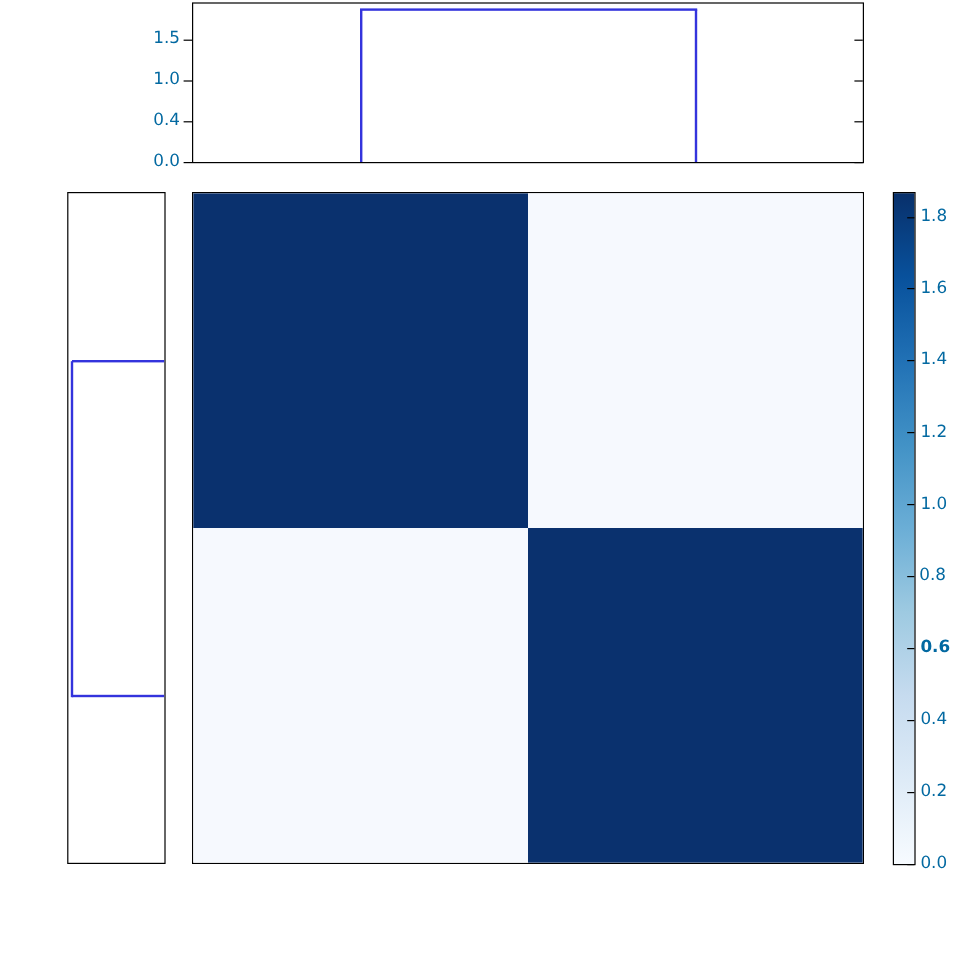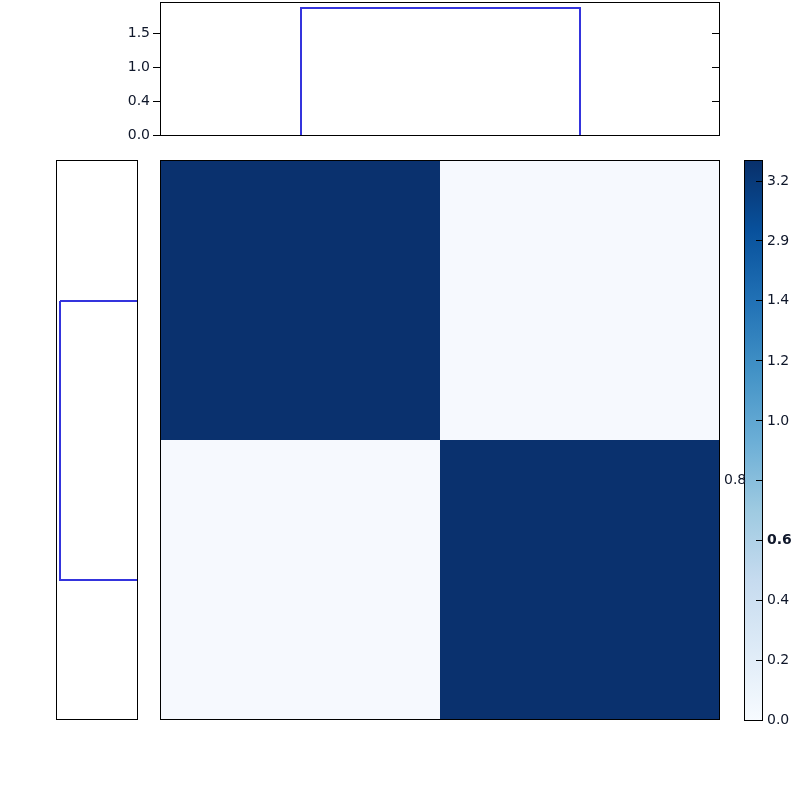--- a/index.html
+++ b/index.html
@@ -29,21 +29,21 @@
     grid-template-columns: 1fr 1fr;
     grid-template-rows: 1fr 1fr;
   }
   #colorbar { left: 744px; top: 160px; width: 19px; height: 561px; }
   .seg  { position: absolute; }
   .tick { position: absolute; background: #000000; }
   .tick-label {
     position: absolute;
     font-size: 14px;
     line-height: 15px;
-    color: #0f172a;
+    color: #0369a1;
     white-space: nowrap;
   }
   .hm-cell { width: 100%; height: 100%; }
 </style>
 </head>
 <body>
 
 <div id="figure">
   <div id="top-dendro" class="panel">
       <div class="seg" style="left: 138.5px; top: 5.41538px; width: 2px; height: 126.585px; background: rgb(52, 52, 221);"></div>
@@ -68,31 +68,31 @@
     <div class="tick" style="left: 153px; top: 100.654px; width: 7px; height: 1px;"></div>
     <div class="tick" style="left: 712px; top: 100.654px; width: 7px; height: 1px;"></div>
     <div class="tick-label" style="left: 110px; top: 93.1538px; width: 40px; text-align: right;">0.4</div>
     <div class="tick" style="left: 153px; top: 66.8077px; width: 7px; height: 1px;"></div>
     <div class="tick" style="left: 712px; top: 66.8077px; width: 7px; height: 1px;"></div>
     <div class="tick-label" style="left: 110px; top: 59.3077px; width: 40px; text-align: right;">1.0</div>
     <div class="tick" style="left: 153px; top: 32.9615px; width: 7px; height: 1px;"></div>
     <div class="tick" style="left: 712px; top: 32.9615px; width: 7px; height: 1px;"></div>
     <div class="tick-label" style="left: 110px; top: 25.4615px; width: 40px; text-align: right;">1.5</div>
     <div class="tick" style="left: 756px; top: 180.561px; width: 6px; height: 1px;"></div>
-    <div class="tick-label" style="left: 767px; top: 173.061px;">3.2</div>
+    <div class="tick-label" style="left: 767px; top: 173.061px;">1.8</div>
     <div class="tick" style="left: 756px; top: 240.443px; width: 6px; height: 1px;"></div>
-    <div class="tick-label" style="left: 767px; top: 232.943px;">2.9</div>
+    <div class="tick-label" style="left: 767px; top: 232.943px;">1.6</div>
     <div class="tick" style="left: 756px; top: 300.325px; width: 6px; height: 1px;"></div>
     <div class="tick-label" style="left: 767px; top: 292px;">1.4</div>
     <div class="tick" style="left: 756px; top: 360.207px; width: 6px; height: 1px;"></div>
     <div class="tick-label" style="left: 767px; top: 352.707px;">1.2</div>
     <div class="tick" style="left: 756px; top: 420.089px; width: 6px; height: 1px;"></div>
     <div class="tick-label" style="left: 767px; top: 412.589px;">1.0</div>
     <div class="tick" style="left: 756px; top: 479.971px; width: 6px; height: 1px;"></div>
-    <div class="tick-label" style="left: 724px; top: 472.471px;">0.8</div>
+    <div class="tick-label" style="left: 766px; top: 472.471px;">0.8</div>
     <div class="tick" style="left: 756px; top: 539.854px; width: 6px; height: 1px;"></div>
     <div class="tick-label" style="left: 767px; top: 532.354px; font-weight: bold;">0.6</div>
     <div class="tick" style="left: 756px; top: 599.736px; width: 6px; height: 1px;"></div>
     <div class="tick-label" style="left: 767px; top: 592.236px;">0.4</div>
     <div class="tick" style="left: 756px; top: 659.618px; width: 6px; height: 1px;"></div>
     <div class="tick-label" style="left: 767px; top: 652.118px;">0.2</div>
     <div class="tick" style="left: 756px; top: 719.5px; width: 6px; height: 1px;"></div>
     <div class="tick-label" style="left: 767px; top: 712px;">0.0</div>
   </div>
 

